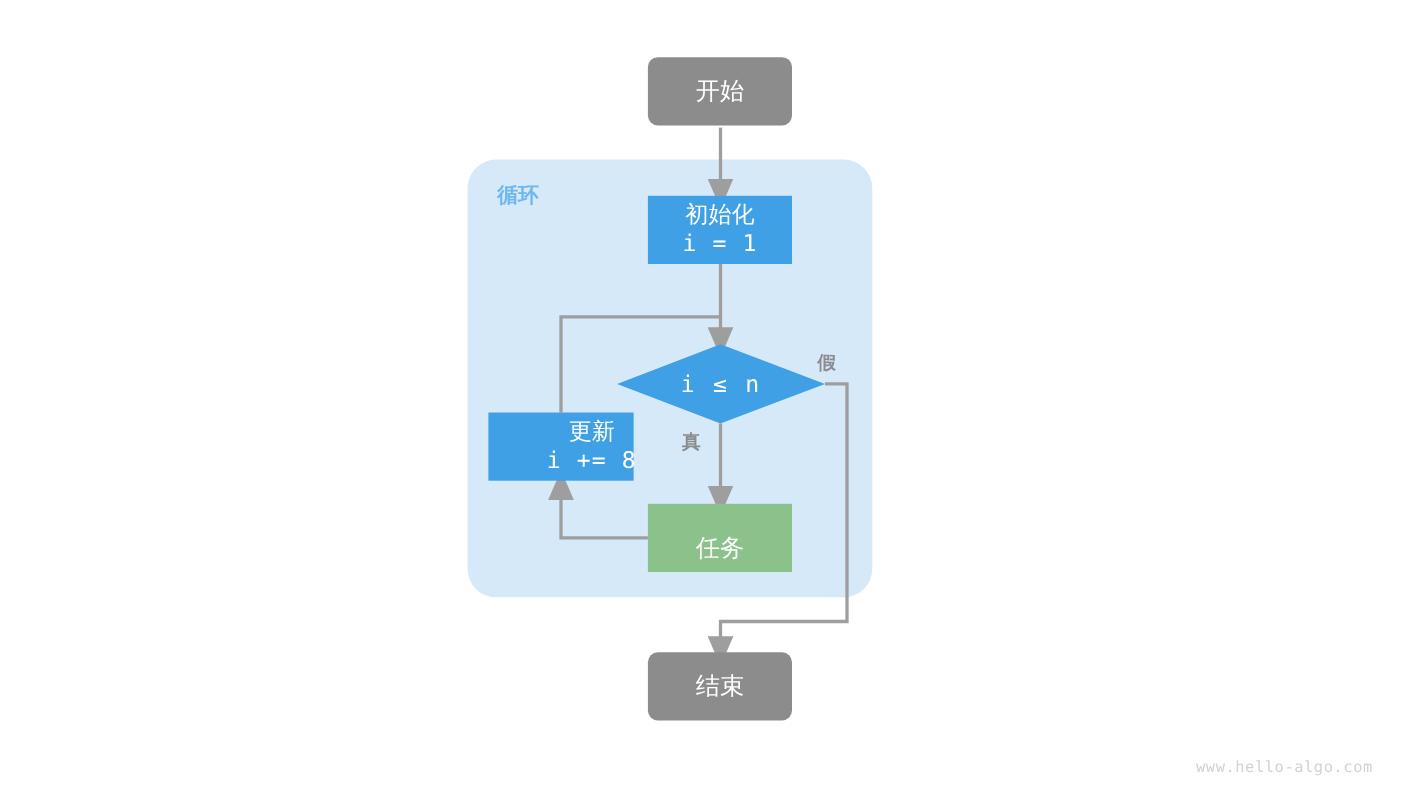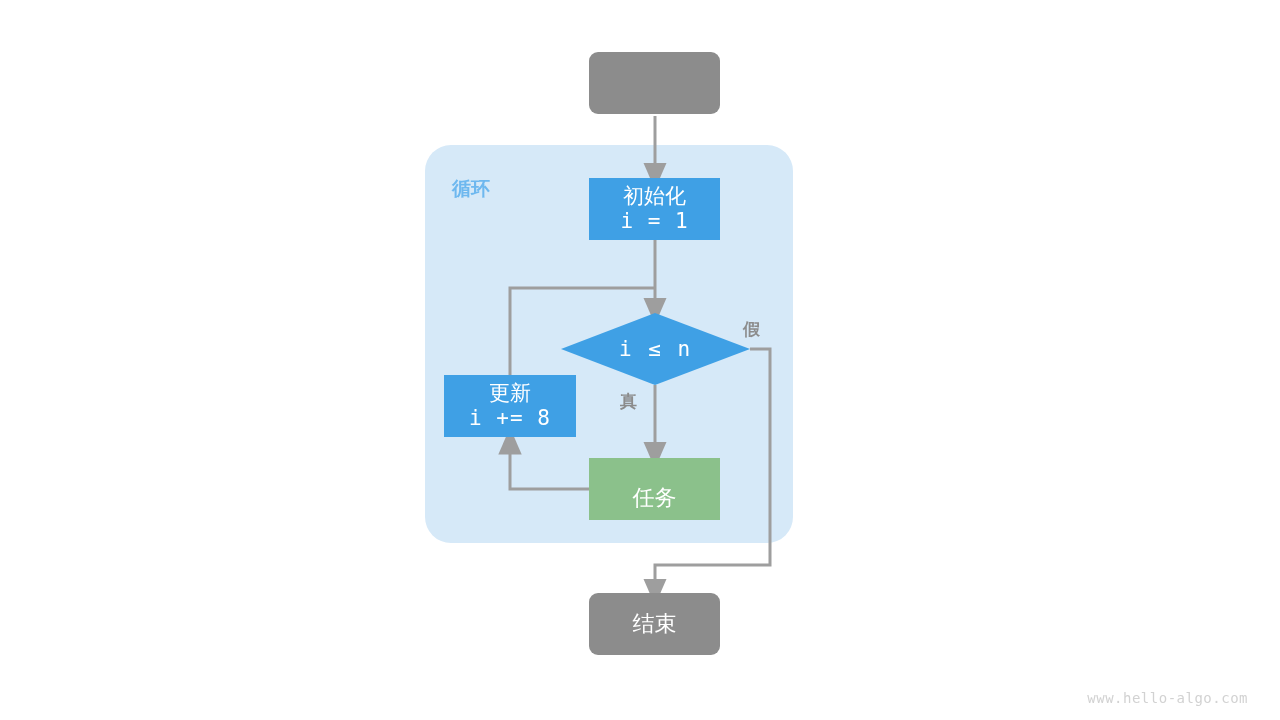--- a/index.html
+++ b/index.html
@@ -124,33 +124,36 @@
 
     <polygon points="655,313 750,349 655,385 561,349" fill="#3FA0E5"></polygon>
 
     <rect x="444" y="375" width="132" height="62" fill="#3FA0E5"></rect>
 
     <rect x="589" y="458" width="131" height="62" fill="#8BC18B"></rect>
 
     <rect x="589" y="593" width="131" height="62" rx="9" ry="9" fill="#8C8C8C"></rect>
   </svg>
 
-  <div class="group-label" style="left:452px; top:176px;">循环</div>
+  <div class="group-label" style="left:452px; top:165px;">循环</div>
 
+  <div class="node-text" style="left:589px; top:52px; width:131px; height:62px;">
+    <span class="terminal-text">开始</span>
+  </div>
 
   <div class="node-text" style="left:589px; top:178px; width:131px; height:62px;">
     <span class="l1">初始化</span>
     <span class="l2">i = 1</span>
   </div>
 
   <div class="node-text" style="left:561px; top:313px; width:189px; height:72px;">
     <span class="diamond-text">i ≤ n</span>
   </div>
 
-  <div class="node-text" style="left:444px; top:375px; width:132px; height:62px;">
+  <div class="node-text" style="left:444px; top:375px; width:132px; height:62px;padding-left:28px;">
     <span class="l1">更新</span>
     <span class="l2">i += 8</span>
   </div>
 
   <div class="node-text" style="left:589px; top:458px; width:131px; height:80px;">
     <span class="task-text">任务</span>
   </div>
 
   <div class="node-text" style="left:589px; top:593px; width:131px; height:62px;">
     <span class="terminal-text">结束</span>

